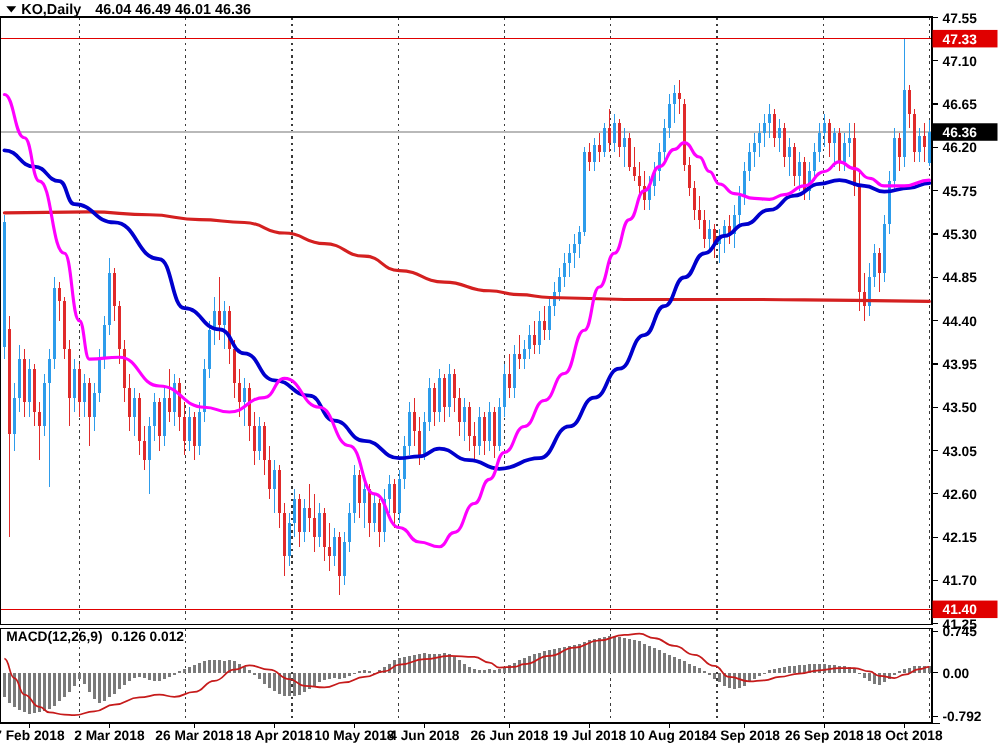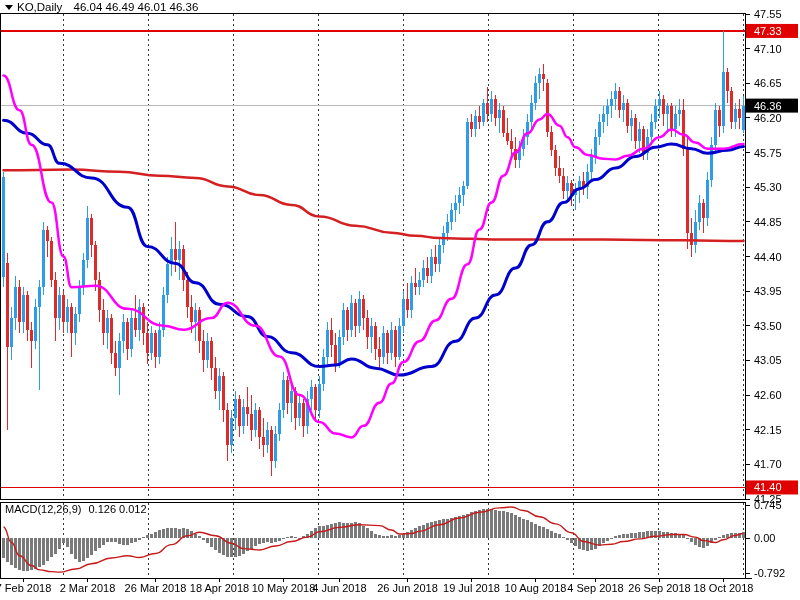--- a/index.html
+++ b/index.html
@@ -1,17 +1,17 @@
 <!DOCTYPE html>
 <html><head>
 <meta charset="utf-8">
 <style>
   html,body{margin:0;padding:0;background:#FFFFFF;}
   body{width:800px;height:600px;overflow:hidden;font-family:"Liberation Sans",sans-serif;}
-  #chart-root{position:relative;width:800px;height:600px;background:#fff;}
+  #chart-root{position:relative;width:800px;height:600px;background:#fff;font-weight:bold;}
   svg{display:block;}
   svg text{font-family:"Liberation Sans",sans-serif;font-size:11px;fill:#000;}
   .sym-label{font-size:11.5px;}
 </style>
 </head>
 <body>
 
 <div id="chart-root">
   <svg id="cv" width="800" height="600" viewBox="0 0 800 600">
 

